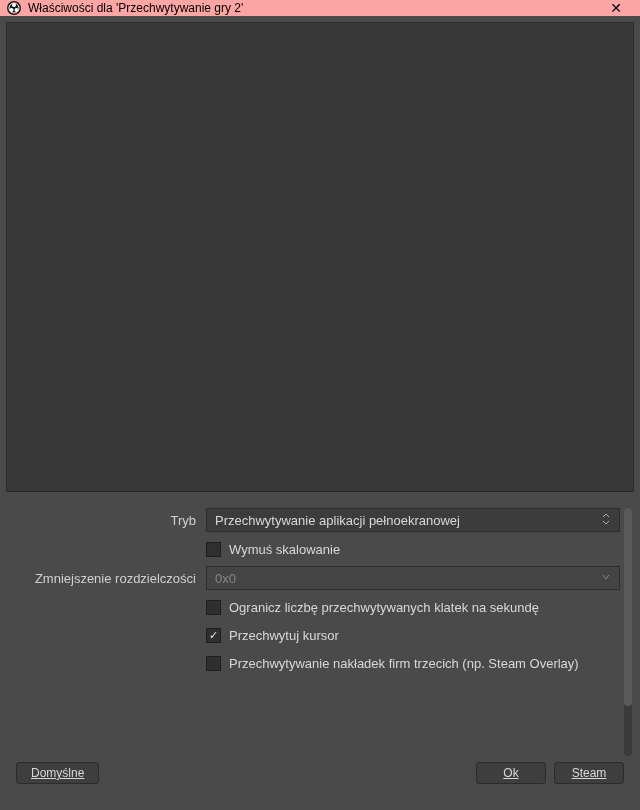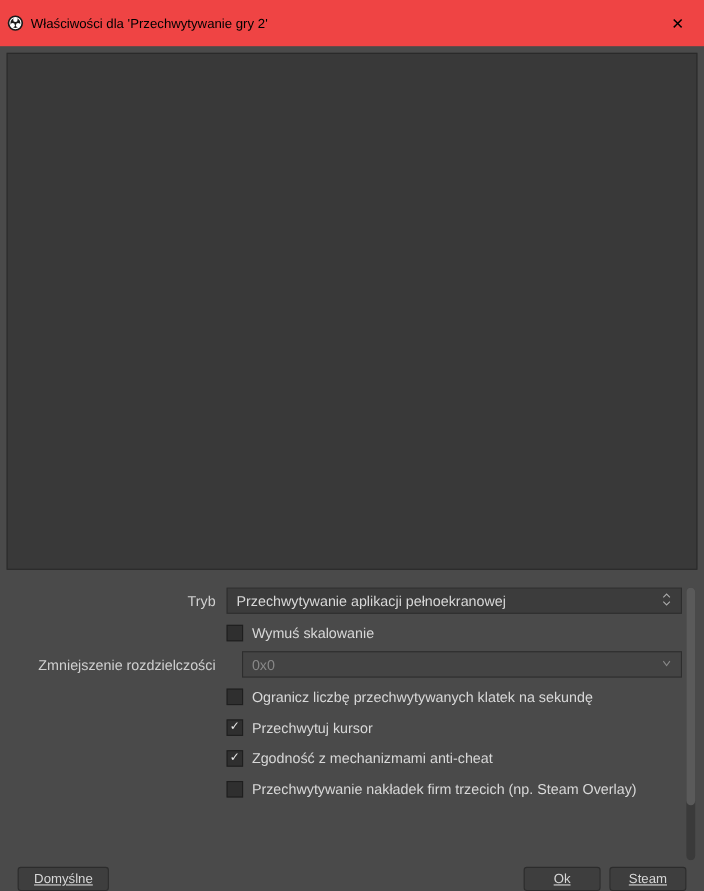--- a/index.html
+++ b/index.html
@@ -6,23 +6,23 @@
   body {
     width: 640px;
     height: 810px;
     background: #4a4a4a;
     font-family: "Segoe UI", Tahoma, sans-serif;
     font-size: 13px;
     color: #d8d8d8;
     overflow: hidden;
   }
   .titlebar {
-    background: #ef4444;
+    background: #fca5a5;
     color: #000;
-    height: 42px;
+    height: 16px;
     display: flex;
     align-items: center;
     padding: 0 6px;
     font-size: 12px;
   }
   .titlebar .app-icon {
     width: 16px; height: 16px;
     margin-right: 6px;
     display: inline-block;
   }
@@ -97,21 +97,20 @@
     display: flex;
     align-items: center;
     justify-content: space-between;
     border-radius: 0;
     cursor: pointer;
   }
   .select.disabled {
     background: #444444;
     color: #888;
     cursor: default;
-    margin-left: 14px;
   }
   .select .spin, .select .chev {
     color: #aaa;
     font-size: 11px;
   }
   .checkbox {
     width: 15px; height: 15px;
     background: #2f2f2f;
     border: 1px solid #1e1e1e;
     margin-right: 8px;
@@ -227,27 +226,20 @@
     </div>
 
     <div class="row">
       <div class="label-col"></div>
       <div class="field-col">
         <span class="checkbox checked"></span>
         <span class="cb-label">Przechwytuj kursor</span>
       </div>
     </div>
 
-    <div class="row">
-      <div class="label-col"></div>
-      <div class="field-col">
-        <span class="checkbox checked"></span>
-        <span class="cb-label">Zgodność z mechanizmami anti-cheat</span>
-      </div>
-    </div>
 
     <div class="row">
       <div class="label-col"></div>
       <div class="field-col">
         <span class="checkbox"></span>
         <span class="cb-label">Przechwytywanie nakładek firm trzecich (np. Steam Overlay)</span>
       </div>
     </div>
 
   </div>

